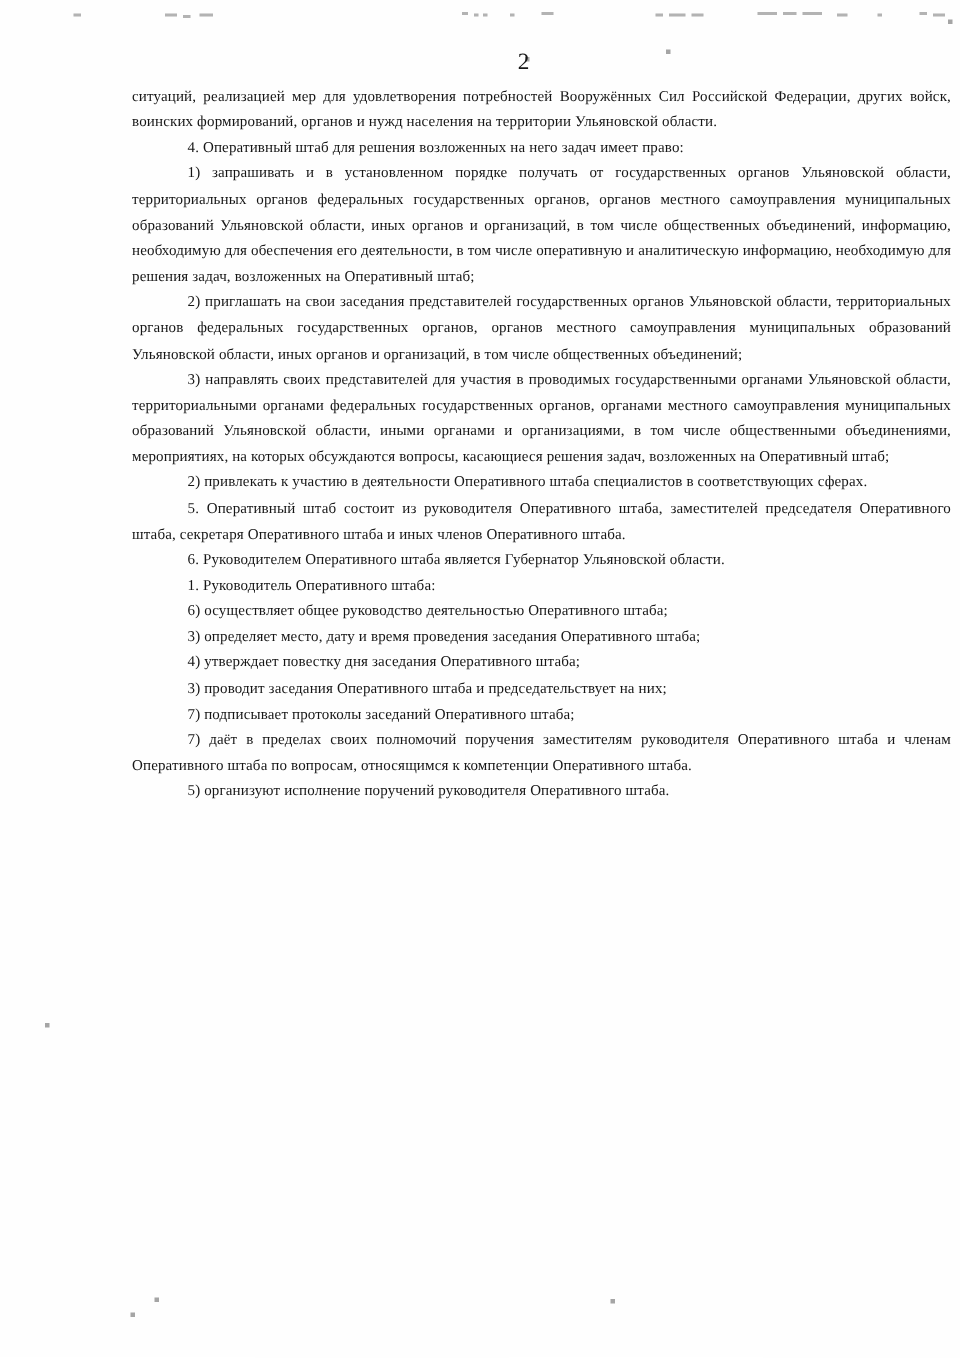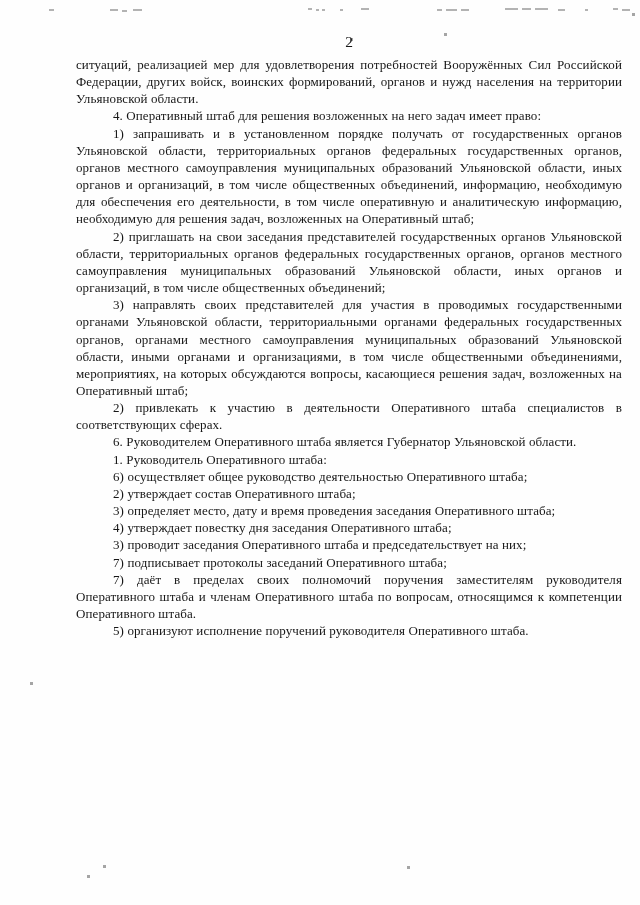--- a/index.html
+++ b/index.html
@@ -25,23 +25,23 @@
     top: 33px;
     left: 76px;
     width: 546px;
     text-align: center;
     font-size: 15.5px;
     line-height: 17px;
   }
   .content {
     position: absolute;
     top: 56px;
-    left: 76px;
+    left: 88px;
     width: 546px;
-    font-size: 13px;
+    font-size: 10px;
     line-height: 17.15px;
     text-align: justify;
     letter-spacing: 0.1px;
   }
   .content p {
     margin: 0;
     padding: 0;
   }
   .content p.indent {
     text-indent: 37px;
@@ -95,24 +95,24 @@
 
   <div class="page-number">2</div>
 
   <div class="content">
       <p class="">ситуаций, реализацией мер для удовлетворения потребностей Вооружённых Сил Российской Федерации, других войск, воинских формирований, органов и нужд населения на территории Ульяновской области.</p>
       <p class="indent">4. Оперативный штаб для решения возложенных на него задач имеет право:</p>
       <p class="indent">1) запрашивать и в установленном порядке получать от государственных органов Ульяновской области, территориальных органов федеральных государственных органов, органов местного самоуправления муниципальных образований Ульяновской области, иных органов и организаций, в том числе общественных объединений, информацию, необходимую для обеспечения его деятельности, в том числе оперативную и аналитическую информацию, необходимую для решения задач, возложенных на Оперативный штаб;</p>
       <p class="indent">2) приглашать на свои заседания представителей государственных органов Ульяновской области, территориальных органов федеральных государственных органов, органов местного самоуправления муниципальных образований Ульяновской области, иных органов и организаций, в том числе общественных объединений;</p>
       <p class="indent">3) направлять своих представителей для участия в проводимых государственными органами Ульяновской области, территориальными органами федеральных государственных органов, органами местного самоуправления муниципальных образований Ульяновской области, иными органами и организациями, в том числе общественными объединениями, мероприятиях, на которых обсуждаются вопросы, касающиеся решения задач, возложенных на Оперативный штаб;</p>
       <p class="indent">2) привлекать к участию в деятельности Оперативного штаба специалистов в соответствующих сферах.</p>
+      <p class="indent">5. Оперативный штаб состоит из руководителя Оперативного штаба, заместителей председателя Оперативного штаба, секретаря Оперативного штаба и иных членов Оперативного штаба.</p>
       <p class="indent">6. Руководителем Оперативного штаба является Губернатор Ульяновской области.</p>
       <p class="indent">1. Руководитель Оперативного штаба:</p>
       <p class="indent">6) осуществляет общее руководство деятельностью Оперативного штаба;</p>
-      <p class="indent">2) утверждает состав Оперативного штаба;</p>
       <p class="indent">3) определяет место, дату и время проведения заседания Оперативного штаба;</p>
       <p class="indent">4) утверждает повестку дня заседания Оперативного штаба;</p>
       <p class="indent">3) проводит заседания Оперативного штаба и председательствует на них;</p>
       <p class="indent">7) подписывает протоколы заседаний Оперативного штаба;</p>
       <p class="indent">7) даёт в пределах своих полномочий поручения заместителям руководителя Оперативного штаба и членам Оперативного штаба по вопросам, относящимся к компетенции Оперативного штаба.</p>
       <p class="indent">5) организуют исполнение поручений руководителя Оперативного штаба.</p>
     </div>
 </div>
 
 </body></html>

